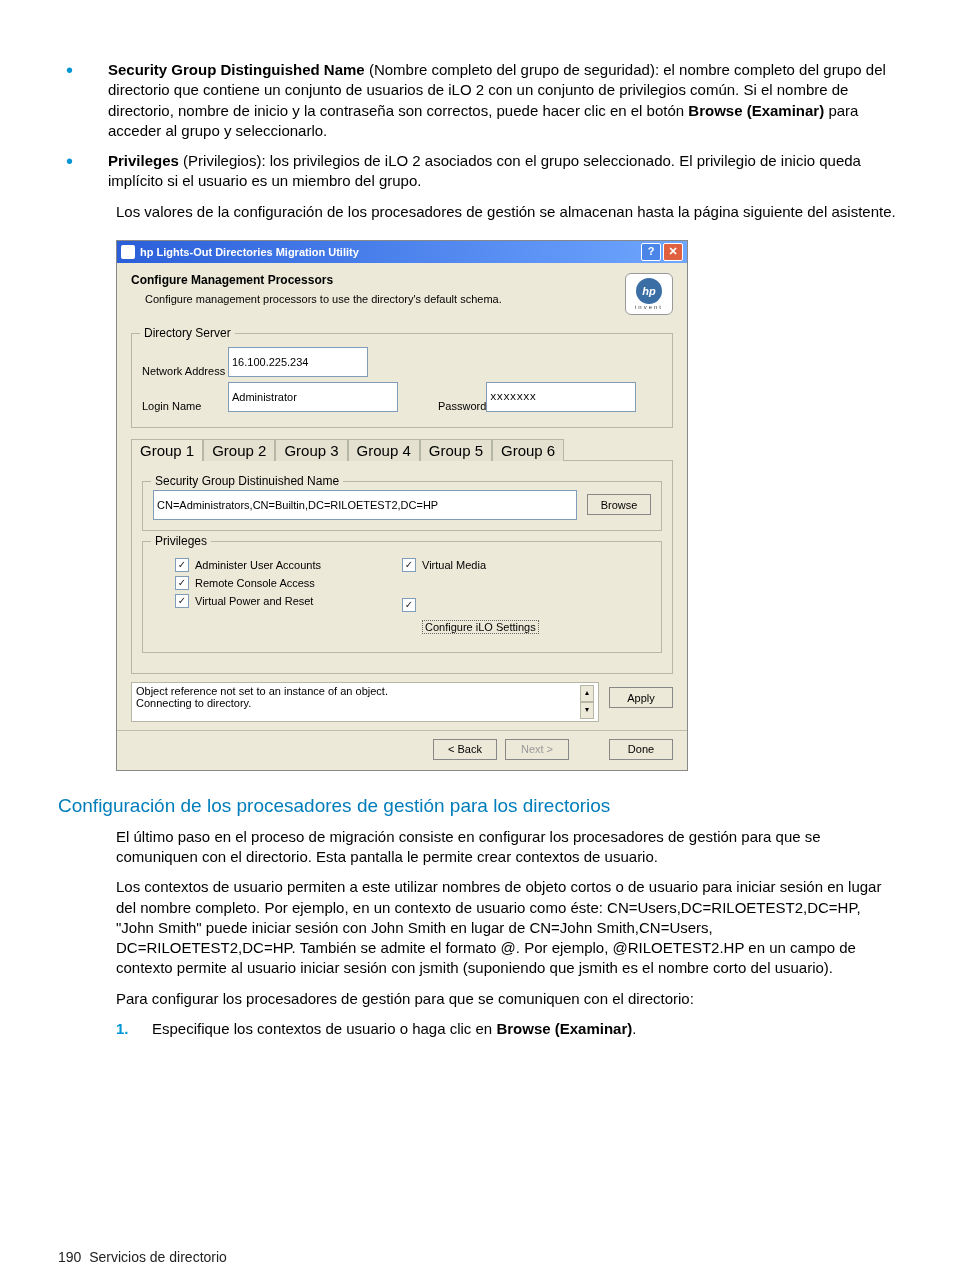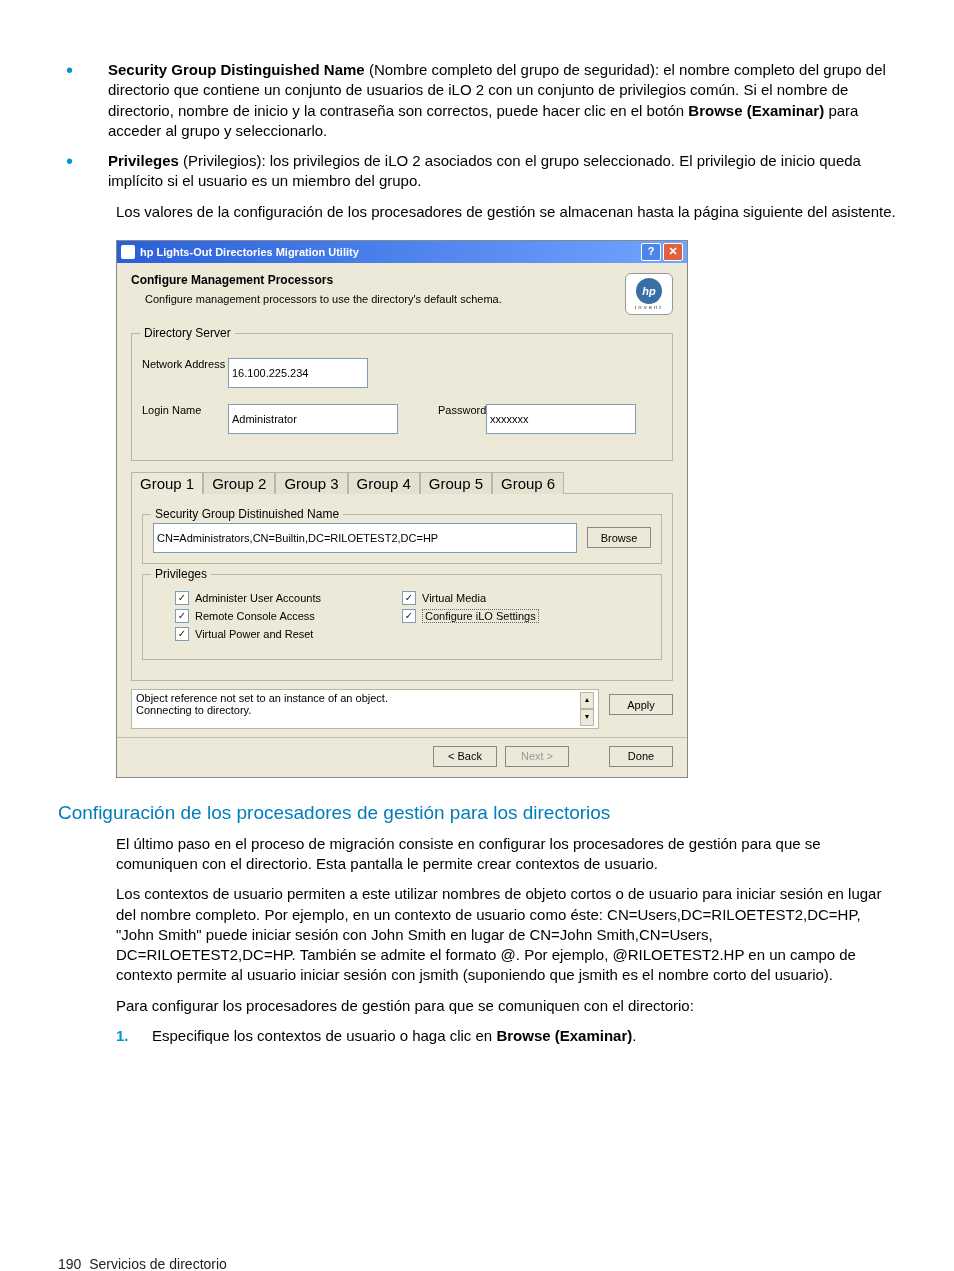--- a/index.html
+++ b/index.html
@@ -87,21 +87,21 @@
   .hp-inv { font-size: 6px; letter-spacing: 2px; color: #444; }
 
   .groupbox {
     border: 1px solid #b7b7a6; margin: 10px 0; padding: 8px 10px 10px 10px;
     position: relative;
   }
   .groupbox-label {
     position: absolute; top: -8px; left: 8px; background: #ece9d8;
     padding: 0 4px; font-size: 12px;
   }
-  .field-row { display: flex; align-items: flex-start; margin: 16px 0; font-size: 11px; }
+  .field-row { display: flex; align-items: flex-end; margin: 5px 0; font-size: 11px; }
   .field-label { width: 86px; }
   .win-input {
     border: 1px solid #7f9db9; background: #fff; height: 30px;
     font-size: 11px; padding: 0 3px; box-sizing: border-box;
   }
   .tabs { display: flex; margin-top: 10px; font-size: 15px; }
   .tab {
     border: 1px solid #b7b7a6; border-bottom: none; padding: 2px 8px;
     margin-right: 0; background: #ece9d8; position: relative; top: 1px;
   }
@@ -203,21 +203,21 @@
         <div class="groupbox-label">Directory Server</div>
         <div class="field-row">
           <span class="field-label">Network Address</span>
           <input class="win-input" style="width: 140px;" value="16.100.225.234">
         </div>
         <div class="field-row">
           <span class="field-label">Login Name</span>
           <input class="win-input" style="width: 170px;" value="Administrator">
           <span style="width:40px;"></span>
           <span style="width:48px;">Password</span>
-          <input class="win-input" style="width: 150px;" value="xxxxxxx">
+          <input class="win-input" style="width: 150px; font-family: Liberation Mono, monospace;" value="xxxxxxx">
         </div>
       </div>
 
       <div class="tabs">
         <div class="tab active">Group 1</div>
         <div class="tab inactive">Group 2</div>
         <div class="tab inactive">Group 3</div>
         <div class="tab inactive">Group 4</div>
         <div class="tab inactive">Group 5</div>
         <div class="tab inactive">Group 6</div>
@@ -247,21 +247,21 @@
                   <span>Virtual Power and Reset</span>
                 </div>
             </div>
             <div class="chk-col">
               <div class="chk-row">
                   <span class="chk">✓</span>
                   <span>Virtual Media</span>
                 </div>
               <div class="chk-row">
                   <span class="chk">✓</span>
-                  <span style="border:1px dotted #666; padding:0 2px;">Configure iLO Settings</span>
+                  <span style="border:1px dotted #666; padding:0 2px;margin-top:44px;">Configure iLO Settings</span>
                 </div>
             </div>
           </div>
         </div>
       </div>
 
       <div style="display:flex; align-items:stretch; gap:10px;">
         <div class="statusbox" style="flex:1;">
           <div class="txt">
             <div>Object reference not set to an instance of an object.</div>

